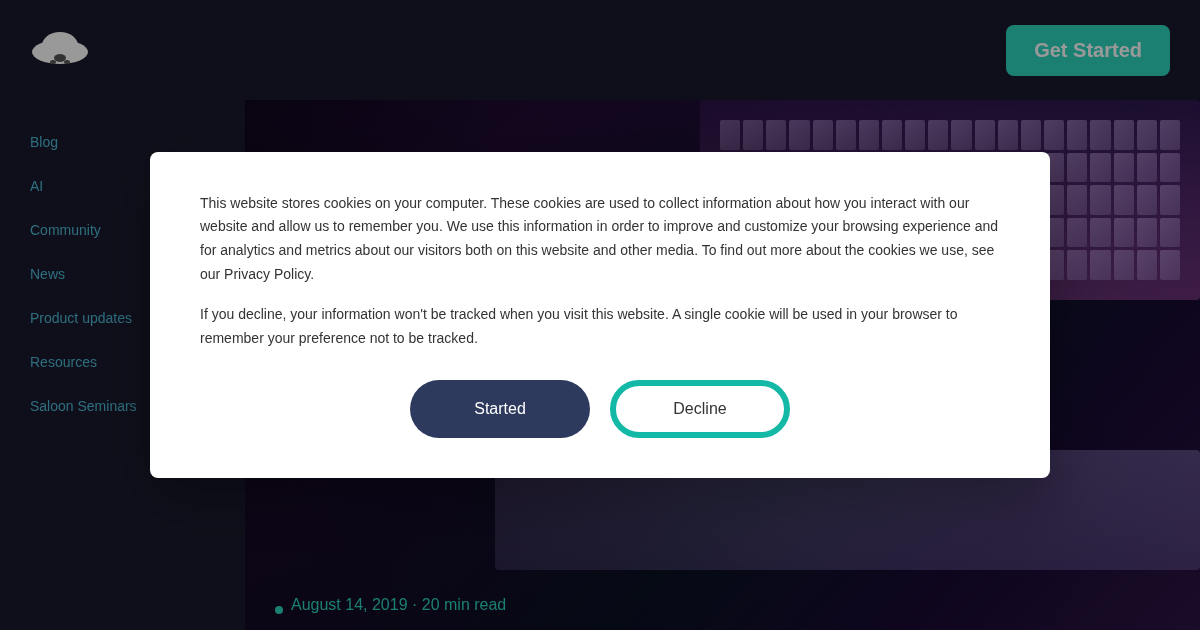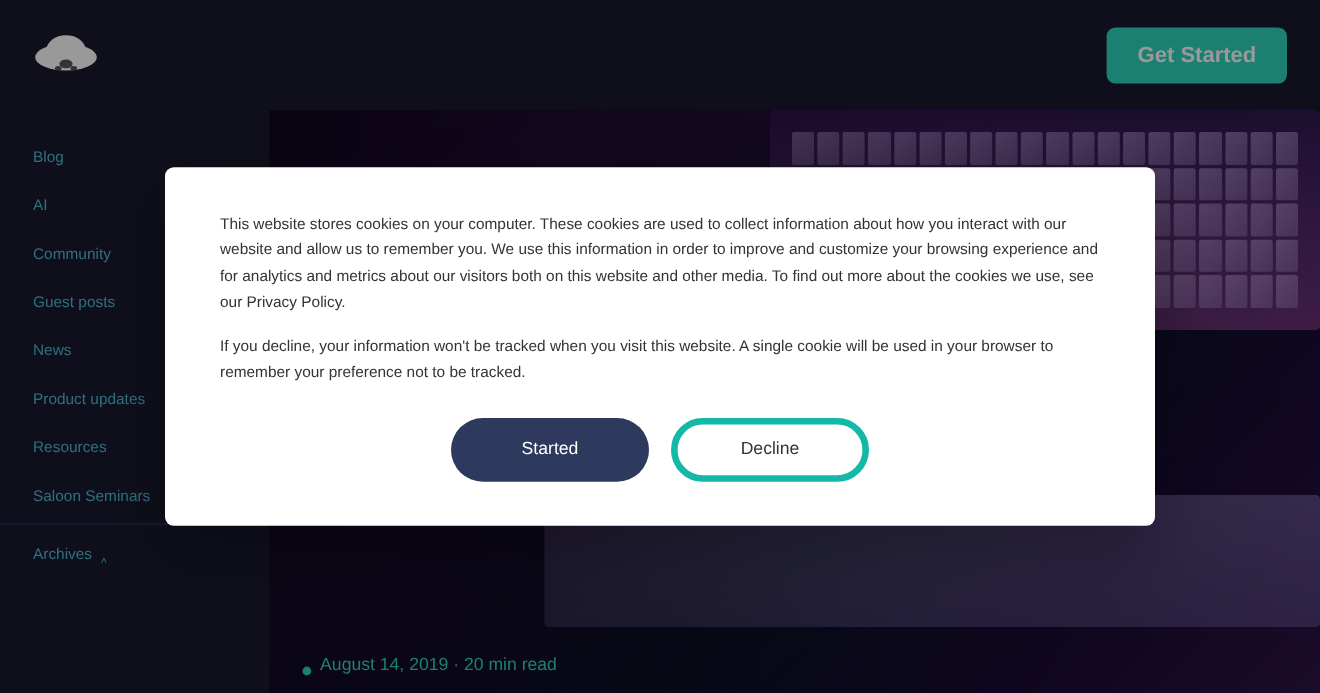--- a/index.html
+++ b/index.html
@@ -317,29 +317,24 @@
   </div>
   <button class="get-started-btn">Get Started</button>
 </div>
 
 <div class="layout">
 
   <nav class="sidebar">
     <a class="sidebar-item">Blog</a>
     <a class="sidebar-item">AI</a>
     <a class="sidebar-item">Community</a>
-    <a class="sidebar-item">Guest posts</a>
     <a class="sidebar-item">News</a>
     <a class="sidebar-item">Product updates</a>
     <a class="sidebar-item">Resources</a>
     <a class="sidebar-item">Saloon Seminars</a>
-    <a class="sidebar-item archives-item">
-      <span>Archives</span>
-      <span>‸</span>
-    </a>
   </nav>
 
   <main class="main-content">
     <div class="hero-image">
 
       <div class="retro-scene">
 
         <div class="keyboard-bg"></div>
         <div class="keyboard-keys">
 

